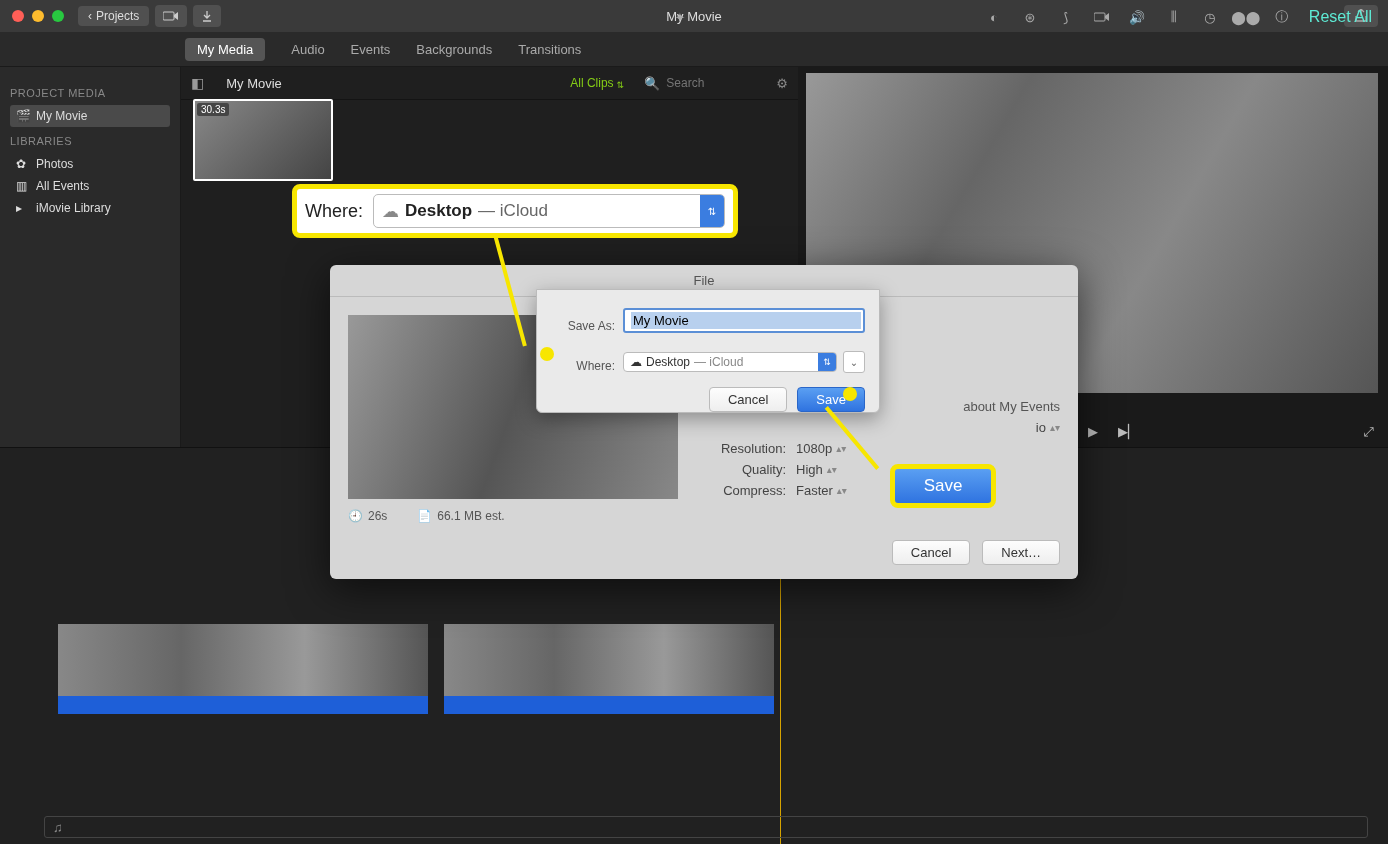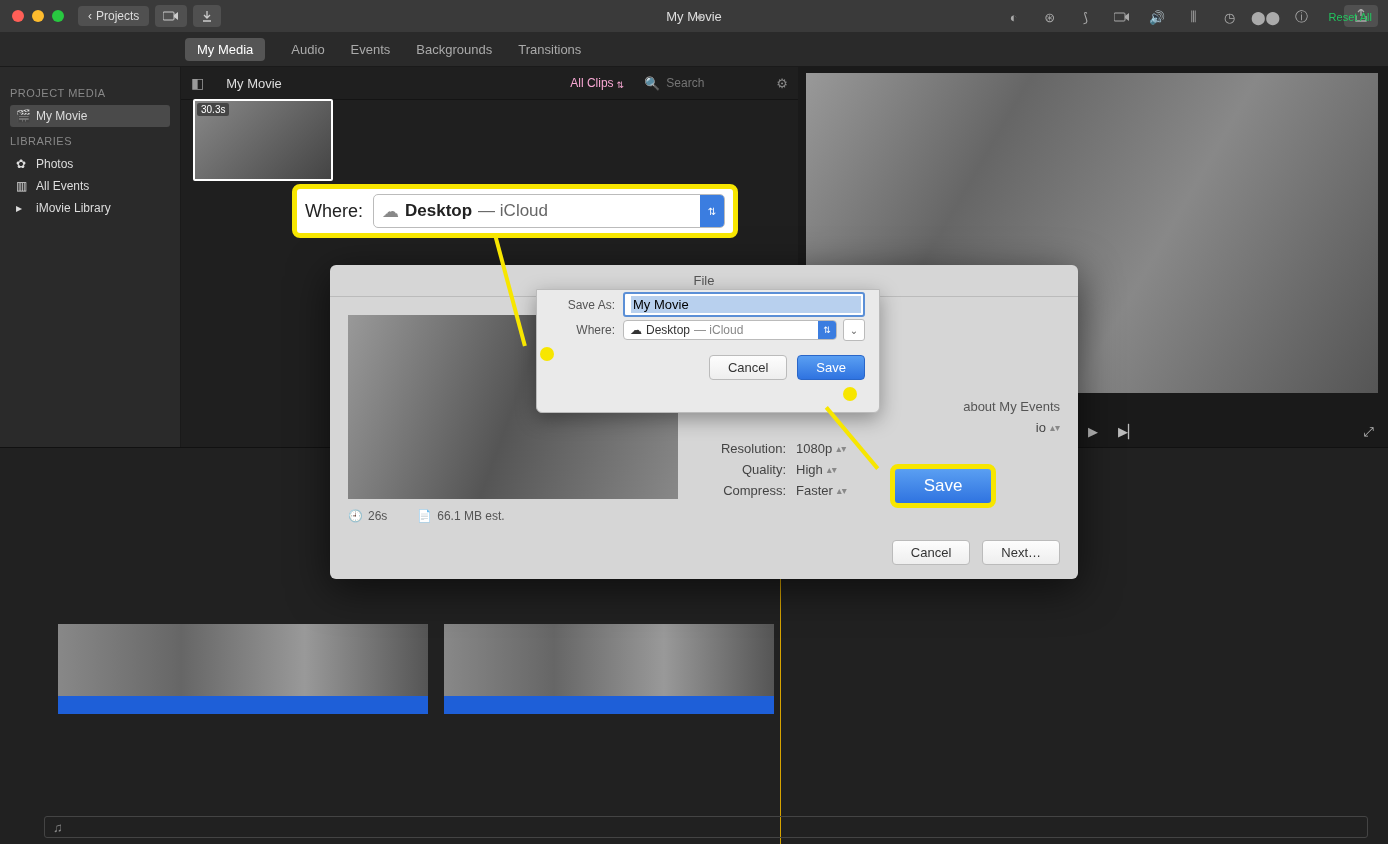--- a/index.html
+++ b/index.html
@@ -17,30 +17,30 @@
 .main{display:flex;height:380px}
 .sidebar{width:160px;background:#2a2a2a;border-right:1px solid #1a1a1a;padding:12px 10px;flex-shrink:0}
 .sb-heading{color:#888;font-size:11px;font-weight:normal;letter-spacing:0.5px;margin:8px 0 6px}
 .sb-item{padding:4px 6px;color:#ddd;font-size:12px;display:flex;align-items:center;gap:6px;border-radius:3px}
 .sb-item.sel{background:#4a4a4a}
 .sb-ico{width:14px;height:14px;display:inline-block}
 .browser{flex:1;background:#1f1f1f;position:relative}
 .browser-top{height:32px;display:flex;align-items:center;padding:0 10px;gap:10px;border-bottom:1px solid #141414}
 .layout-ico{color:#999;font-size:14px}
 .projname{color:#ddd;font-size:13px;margin-left:12px}
-.allclips{margin-left:auto;color:#f9a8d4;font-size:12px;display:flex;align-items:flex-end}
+.allclips{margin-left:auto;color:#84cc16;font-size:12px;display:flex;align-items:flex-end}
 .search{display:flex;align-items:center;gap:4px;color:#888;margin-left:10px}
 .search input{background:transparent;border:none;color:#ddd;width:90px;outline:none;font-size:12px}
 .gear{color:#888;margin-left:8px}
 .thumb{position:absolute;top:32px;left:12px;width:136px;height:78px;background:linear-gradient(135deg,#888,#444);border:2px solid #fff;border-radius:2px;overflow:hidden}
 .thumb-badge{position:absolute;top:2px;left:2px;background:rgba(60,60,60,0.85);color:#fff;font-size:10px;padding:1px 4px;border-radius:2px}
 .thumb-under{position:absolute;bottom:-4px;right:0;width:90px;height:3px;background:#d68a00}
 .viewer{width:590px;background:#1a1a1a;position:relative;flex-shrink:0}
 .vt-ico{width:18px;height:18px;display:flex;align-items:center;justify-content:center}
-.reset{color:#22c55e;font-size:11px;margin-left:auto}
+.reset{color:#5eead4;font-size:16px;margin-left:auto}
 .preview{position:absolute;top:6px;left:8px;right:10px;height:320px;background:linear-gradient(120deg,#999 0%,#666 30%,#888 60%,#555 100%);filter:grayscale(100%)}
 .transport{position:absolute;bottom:8px;left:0;right:0;display:flex;align-items:center;justify-content:center;gap:20px;color:#bbb}
 .fullscreen{position:absolute;right:14px;color:#bbb}
 .settings-slider{width:120px;height:4px;background:#555;position:relative;border-radius:2px}
 .settings-knob{position:absolute;left:30px;top:-3px;width:10px;height:10px;background:#ccc;border-radius:50%}
 .timeline{height:398px;background:#212121;position:relative;border-top:1px solid #111}
 .playhead{position:absolute;left:780px;top:0;bottom:0;width:1px;background:#d6a300}
 .clips-row{position:absolute;top:176px;left:58px;display:flex;gap:16px}
 .clip{width:370px;height:90px;background:linear-gradient(90deg,#888,#666,#999,#555);position:relative}
 .clip.narrow{width:330px}
@@ -56,21 +56,21 @@
 .ex-meta span{display:flex;align-items:center;gap:5px}
 .ex-opts{flex:1;font-size:13px;color:#444}
 .ex-row{display:flex;align-items:center;margin:6px 0}
 .ex-label{width:88px;text-align:right;margin-right:10px}
 .ex-val{display:flex;align-items:center;gap:4px}
 .step{color:#888;font-size:10px;display:flex;flex-direction:column;line-height:5px}
 .ex-buttons{position:absolute;bottom:14px;right:18px;display:flex;gap:12px}
 .mac-btn{background:linear-gradient(#fdfdfd,#eee);border:1px solid #bbb;border-radius:4px;padding:4px 18px;font-size:13px;color:#333}
 
 .sheet{position:absolute;left:536px;top:289px;width:342px;height:122px;background:#eaeaea;border:1px solid #bbb;border-radius:0 0 6px 6px;box-shadow:0 6px 20px rgba(0,0,0,0.35);color:#333;z-index:5}
-.sh-row{display:flex;align-items:center;margin:2px 14px 0}
+.sh-row{display:flex;align-items:flex-end;margin:18px 14px 0}
 .sh-label{width:64px;text-align:right;font-size:12px;color:#555;margin-right:8px}
 .sh-input{flex:1;border:2px solid #5b8fd6;border-radius:3px;padding:2px 6px;font-size:13px;background:#fff}
 .sh-input input{border:none;outline:none;width:100%;font-size:13px;background:#b8d0ee}
 .sh-where{flex:1;display:flex;align-items:center}
 .sh-where-sel{flex:1;background:#fff;border:1px solid #bbb;border-radius:4px;padding:2px 6px;display:flex;align-items:center;gap:4px;font-size:12px;position:relative}
 .sh-where-arrow{position:absolute;right:0;top:0;bottom:0;width:18px;background:#3b7de0;border-radius:0 3px 3px 0;display:flex;align-items:center;justify-content:center;color:#fff;font-size:9px}
 .sh-expand{width:20px;height:20px;border:1px solid #bbb;border-radius:3px;margin-left:6px;background:#fff;display:flex;align-items:center;justify-content:center;font-size:10px;color:#666}
 .sh-buttons{display:flex;justify-content:flex-end;gap:10px;margin:14px 14px 0}
 .sh-save{background:linear-gradient(#5a9ff2,#2f73e0);color:#fff;border:1px solid #2a66c8}
 

